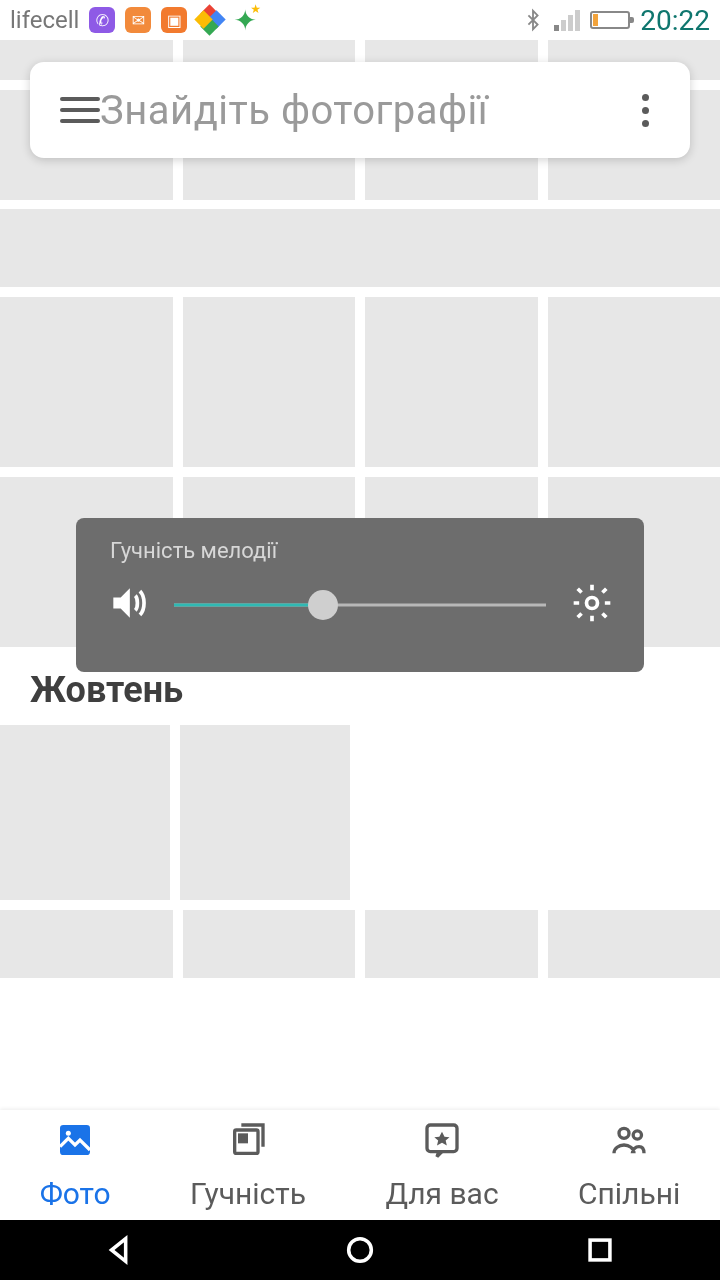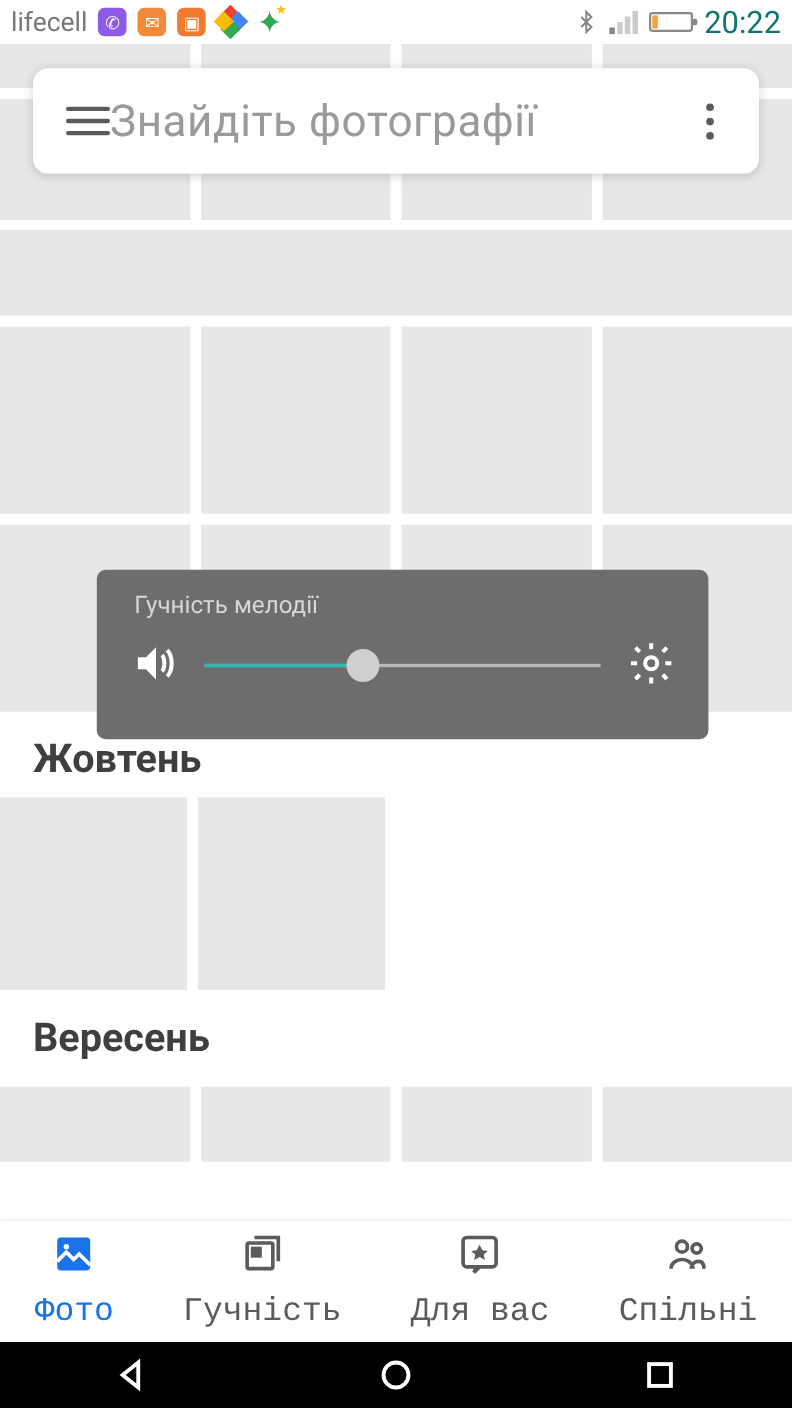--- a/index.html
+++ b/index.html
@@ -67,37 +67,37 @@
   .hamburger{ width:40px; display:flex; flex-direction:column; gap:7px; }
   .hamburger span{ height:4px; background:#5b5b5b; border-radius:2px; }
   .search-text{ flex:1; color:#9a9a9a; font-size:40px; letter-spacing:.5px;}
   .kebab{ width:30px; display:flex; flex-direction:column; align-items:center; gap:6px;}
   .kebab span{ width:7px;height:7px;border-radius:50%;background:#5b5b5b;}
 
   
   .volume-overlay{
     position:absolute; left:76px; right:76px; top:518px; height:154px;
     background:#6d6d6d; border-radius:8px; z-index:10;
-    padding:20px 30px 0; color:#e6e6e6;margin-left:12px;
+    padding:20px 30px 0; color:#e6e6e6;
   }
   .vol-label{ font-size:22px; color:#d7d7d7; margin-left:4px; margin-bottom:18px;}
   .vol-row{ display:flex; align-items:center; gap:24px; }
   .vol-icon svg, .vol-gear svg{ width:44px; height:44px; stroke:#fff; fill:none; stroke-width:2;}
   .slider{ flex:1; position:relative; height:30px; }
   .track{ position:absolute; top:50%; left:0; right:0; height:3px; background:#b8b8b8; transform:translateY(-50%);}
   .track-fill{ position:absolute; top:50%; left:0; height:3px; background:#2fb9b3; transform:translateY(-50%); width:40%;}
   .thumb{ position:absolute; top:50%; left:40%; width:30px; height:30px; background:#cfcfcf; border-radius:50%; transform:translate(-50%,-50%);}
 
   
   .tabs{
     position:absolute; left:0; right:0; bottom:60px; height:110px;
     background:#fff; display:flex; justify-content:space-around; align-items:center;
     box-shadow:0 -1px 4px rgba(0,0,0,.08);
   }
-  .tab{ display:flex; flex-direction:column; align-items:center; gap:16px; color:#5b5b5b; font-size:30px;font-family:Liberation Mono, monospace;}
+  .tab{ display:flex; flex-direction:column; align-items:center; gap:16px; color:#5b5b5b; font-size:30px;}
   .tab.active{ color:#1a73e8; }
   .tab svg{ width:40px; height:40px; }
 
   
   .navbar{
     position:absolute; bottom:0; left:0; right:0; height:60px;
     background:#000; display:flex; justify-content:space-around; align-items:center;
   }
   .navbar svg{ width:34px; height:34px; stroke:#fff; fill:none; stroke-width:2.5;}
 </style>
@@ -163,21 +163,20 @@
     <div class="tile"></div>
     <div class="tile"></div>
   </div>
 
   <div class="section-label">Жовтень</div>
   <div class="two-row">
     <div class="tile"></div>
     <div class="tile"></div>
   </div>
 
-  <div class="section-label">Вересень</div>
   <div class="short-row">
     <div class="tile"></div>
     <div class="tile"></div>
     <div class="tile"></div>
     <div class="tile"></div>
   </div>
 </div>
 
 <div class="searchbar">
   <div class="hamburger">

